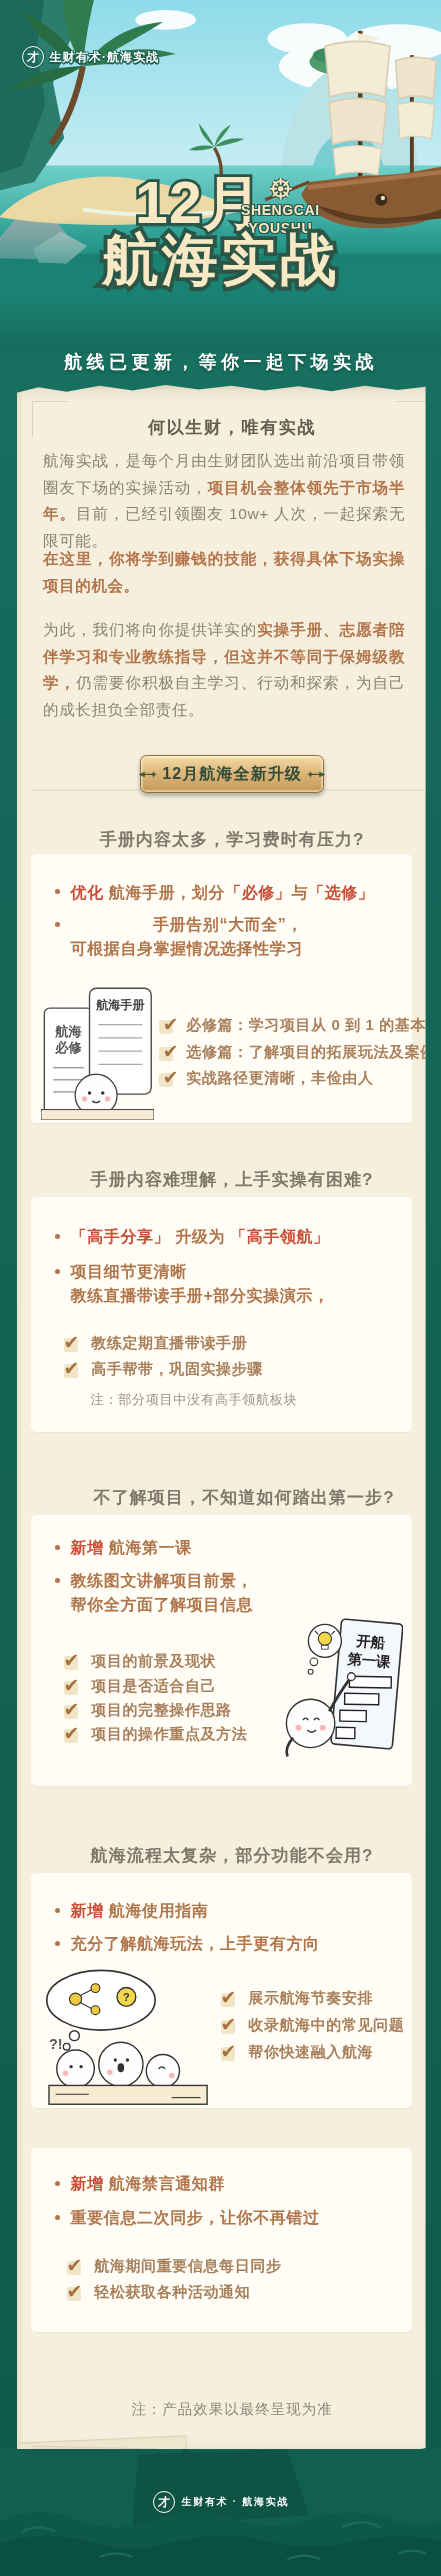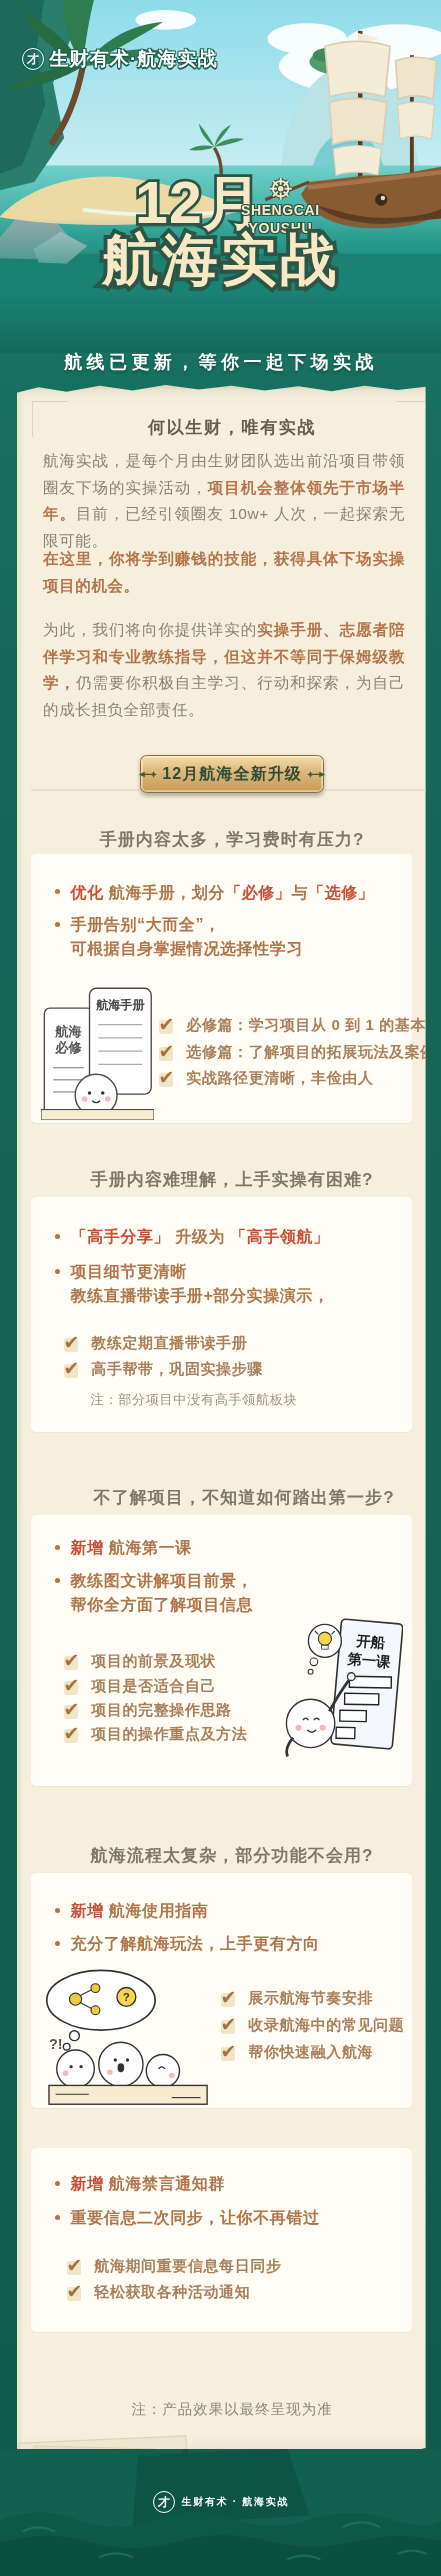--- a/index.html
+++ b/index.html
@@ -5,21 +5,21 @@
   html,body{margin:0;padding:0;background:#0f5949;}
   .page{position:relative;width:442px;height:2576px;overflow:hidden;
     background:linear-gradient(180deg,#1a7868 0%,#15695a 26%,#136051 70%,#0f5949 100%);
     font-family:"Liberation Sans","DejaVu Sans",sans-serif;}
   svg{display:block;}
   
   .hero-art{position:absolute;top:0;left:0;}
   .top-logo{position:absolute;top:46px;left:22px;display:flex;align-items:center;gap:5.5px;}
   .logo-circle{width:20px;height:20px;border:1.7px solid #fff;border-radius:50%;display:flex;align-items:center;justify-content:center;
     color:#fff;font-weight:900;font-size:12px;box-shadow:0 0 0 1.1px rgba(21,90,74,.65), inset 0 0 0 1.1px rgba(21,90,74,.65);}
-  .logo-text{font-size:19px;font-weight:900;color:#fff;letter-spacing:1.1px;
+  .logo-text{font-size:12px;font-weight:900;color:#fff;letter-spacing:1.1px;
     text-shadow:1.1px 1.1px 0 #1c5f4f,-1.1px 1.1px 0 #1c5f4f,1.1px -1.1px 0 #1c5f4f,-1.1px -1.1px 0 #1c5f4f,0 1.7px 0 #1c5f4f;}
   .outlined{position:relative;display:inline-block;line-height:1;}
   .outlined .stroke{position:absolute;left:0;top:0;color:#2b5546;text-shadow:0 4.4px 1.7px rgba(15,60,47,.35);}
   .outlined .fill{position:relative;color:#f8e9c4;}
   .t12{position:absolute;top:174px;left:135px;font-size:59px;font-weight:900;letter-spacing:1.1px;}
   .t12 .stroke{-webkit-text-stroke:5.5px #2b5546;}
   .brand-en{position:absolute;top:176px;left:241px;text-align:center;color:#f8e9c4;}
   .brand-en .ln{display:block;font-size:14px;font-weight:900;letter-spacing:0.6px;margin-top:1.1px;
     text-shadow:1.1px 1.1px 0 #2b5546,-1.1px 1.1px 0 #2b5546,1.1px -1.1px 0 #2b5546,-1.1px -1.1px 0 #2b5546;}
   .main-title{position:absolute;top:232px;left:50%;transform:translateX(-50%);font-size:56px;font-weight:900;letter-spacing:3.3px;white-space:nowrap;font-family:Liberation Serif, serif;}
@@ -217,21 +217,21 @@
       </svg>
       <span class="plaque-label">12月航海全新升级</span>
       <svg class="orn" width="19" height="8.8" viewBox="0 0 34 16">
         <line x1="2" y1="8" x2="24" y2="8" stroke="#3a5a45" stroke-width="2.5"></line>
         <path d="M22,3 L33,8 L22,13 Z" fill="#3a5a45"></path>
         <path d="M6,2 l1.8,4.2 4.2,1.8 -4.2,1.8 -1.8,4.2 -1.8,-4.2 -4.2,-1.8 4.2,-1.8 Z" fill="#3a5a45"></path>
       </svg>
     </div>
 
     <div class="sec-q" style="top:444px;">手册内容太多，学习费时有压力?</div>
-    <div class="card" style="top:470px;height:269px;">
+    <div class="card" style="top:470px;height:269px;text-align:right;">
       <div class="bullet" style="top:26.5px;">
         <span class="seg-red">优化 </span><span class="seg-brown">航海手册，划分</span><span class="seg-red">「必修」</span><span class="seg-brown">与</span><span class="seg-red">「选修」</span>
       </div>
       <div class="bullet" style="top:59px;">
         <span class="line seg-brown">手册告别“大而全”，</span>
         <span class="line seg-brown">可根据自身掌握情况选择性学习</span>
       </div>
       <svg class="ill" style="left:10px;top:131px;" width="113" height="135" viewBox="0 0 205 245">
         <rect x="6" y="42" width="88" height="196" rx="10" fill="#ffffff" stroke="#4a4a4a" stroke-width="2.5"></rect>
         <text x="50" y="92" font-size="24" font-weight="bold" fill="#555" text-anchor="middle">航海</text>

